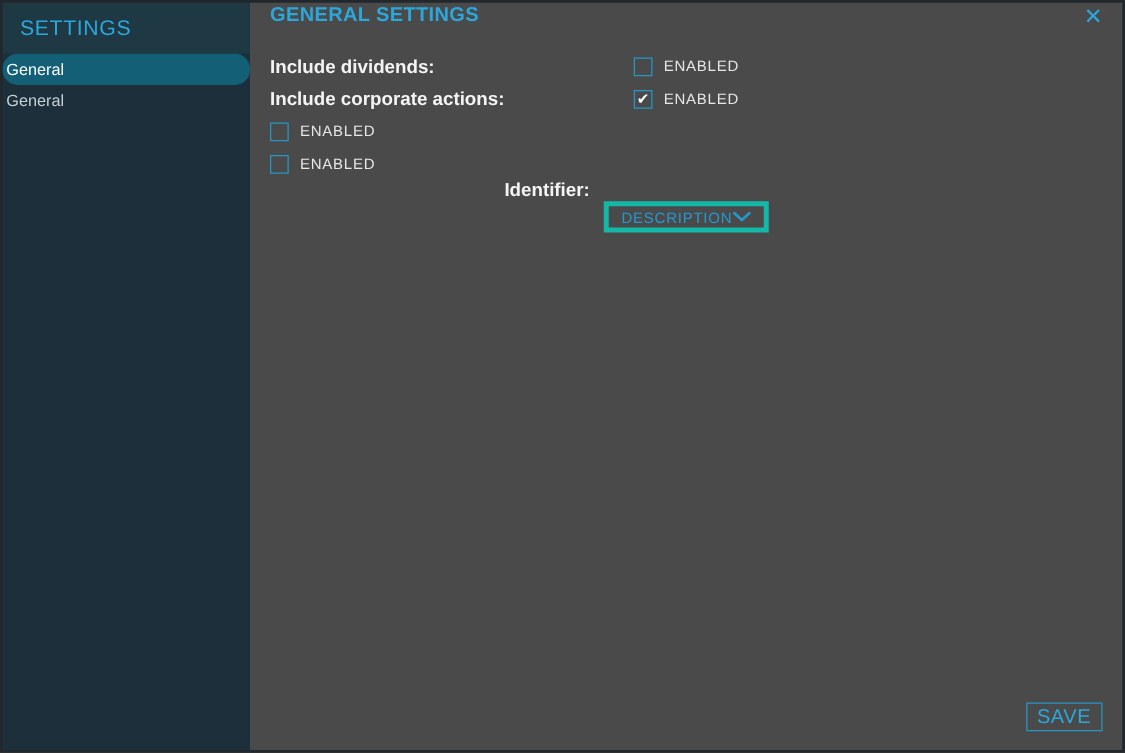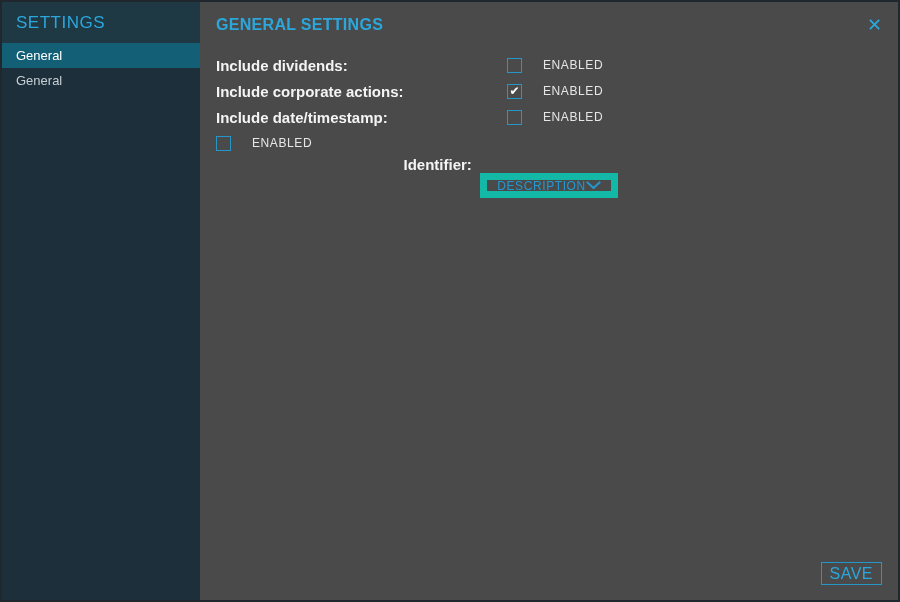--- a/index.html
+++ b/index.html
@@ -32,36 +32,37 @@
   .sidebar-title {
     color: #2ba7dc;
     font-size: 17px;
     font-weight: 400;
     letter-spacing: 0.5px;
   }
   .sidebar-item {
     height: 25px;
     display: flex;
     align-items: center;
-    padding-left: 14px;
+    padding-left: 3px;
     font-size: 13px;
     color: #c7d0d5;
     cursor: pointer;
+    border-radius: 12px;
   }
   .sidebar-item.checked {
     background: #136076;
     color: #ffffff;
   }
 
   
   .main {
     flex: 1;
     background: #4a4a4a;
     position: relative;
-    padding: 12px 16px;
+    padding: 0 16px;
   }
   .main-header {
     display: flex;
     justify-content: space-between;
     align-items: center;
     height: 22px;
     margin-bottom: 16px;
   }
   .main-title {
     color: #2ba7dc;
@@ -87,21 +88,20 @@
     width: 291px;
     flex-shrink: 0;
     font-size: 15px;
     font-weight: 700;
     color: #f4f4f4;
   }
   .control {
     flex: 1;
     display: flex;
     align-items: center;
-    gap: 12px;
   }
 
   .checkbox {
     width: 15px; height: 15px;
     border: 1px solid #2496c8;
     display: flex;
     align-items: center;
     justify-content: center;
     cursor: pointer;
     flex-shrink: 0;
@@ -118,21 +118,21 @@
   .cb-label {
     margin-left: 9px;
     font-size: 12px;
     color: #e6e6e6;
     letter-spacing: 0.6px;
   }
 
   .select {
     flex: 1;
     height: 25px;
-    border: 7px solid #14b8a6;
+    border: 4px solid #14b8a6;
     display: flex;
     align-items: center;
     justify-content: space-between;
     padding: 0 10px;
     cursor: pointer;
     background: transparent;
   }
   .select-value {
     font-size: 12px;
     color: #2299d0;
@@ -193,21 +193,20 @@
       <span class="field-label">Include corporate actions:</span>
       <div class="control">
         <span class="checkbox checked">
           <span class="check-mark">✔</span>
         </span>
         <span class="cb-label">ENABLED</span>
       </div>
     </div>
 
     <div class="row">
-      <span class="field-label">Include date/timestamp:</span>
       <div class="control">
         <span class="checkbox">
           
         </span>
         <span class="cb-label">ENABLED</span>
       </div>
     </div>
 
     <div class="row">
       <div class="control">

